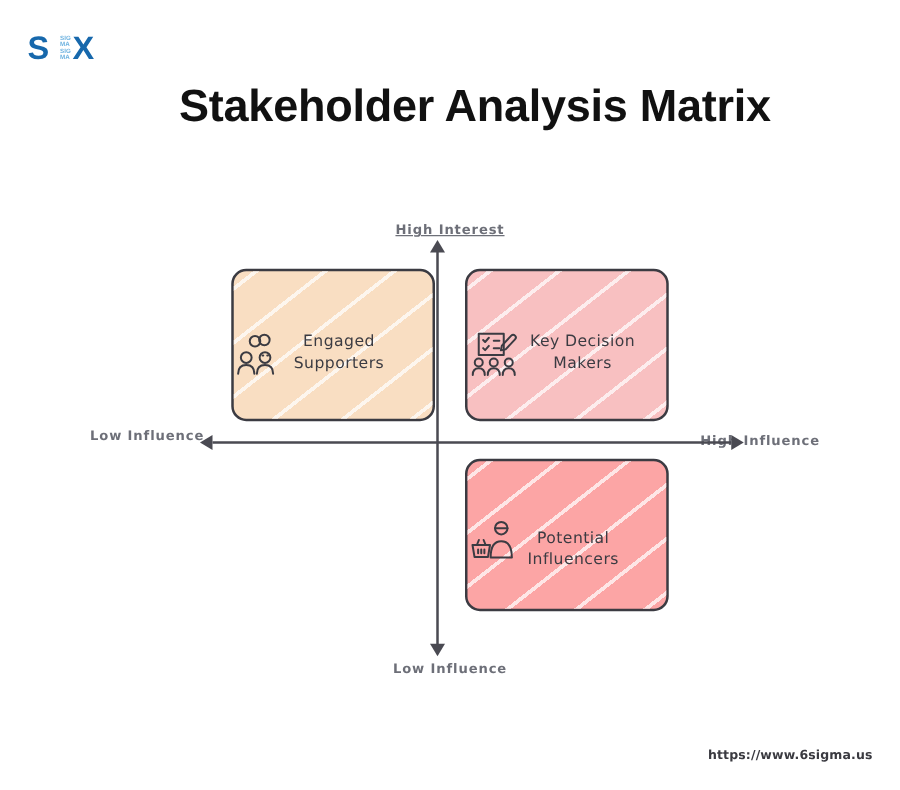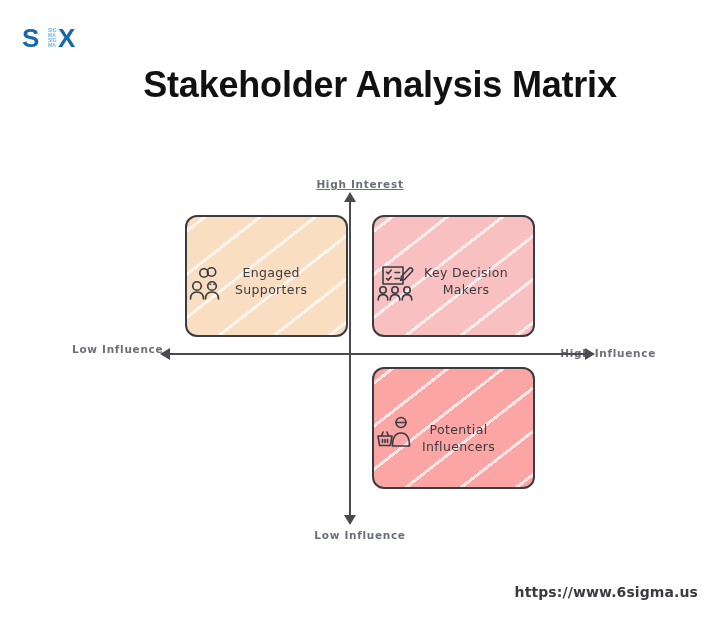--- a/index.html
+++ b/index.html
@@ -170,23 +170,23 @@
   }
   #quad-bl .quad-icon { margin-top: 12px; }
   #quad-bl .quad-text { margin-top: 20px; }
   #quad-br .quad-icon { margin-top: 12px; }
   #quad-br .quad-text { margin-top: 20px; }
 
   
   #footer-url {
     position: absolute;
     right: 22px;
-    bottom: 32px;
-    font-family: "DejaVu Sans", sans-serif;
-    font-size: 14px;
+    bottom: 22px;
+    font-family: "DejaVu Sans", sans-serif;
+    font-size: 10px;
     font-weight: bold;
     color: #3a3a40;
     letter-spacing: 0.1px;
   }
 </style>
 </head>
 <body>
 
 <div id="logo">
   <svg width="64" height="32" viewBox="0 0 64 32" aria-hidden="true">

